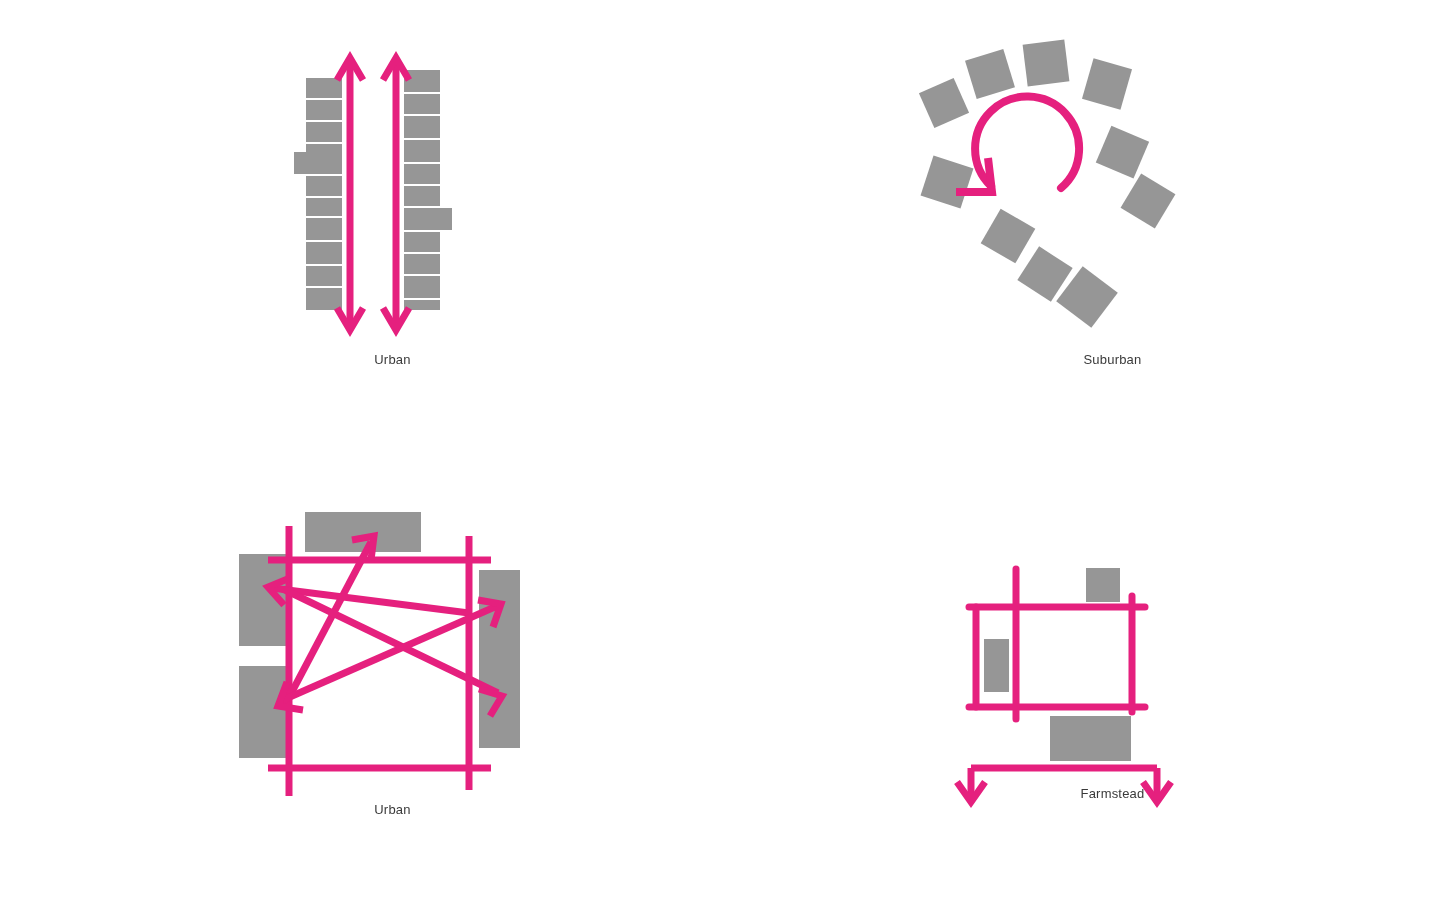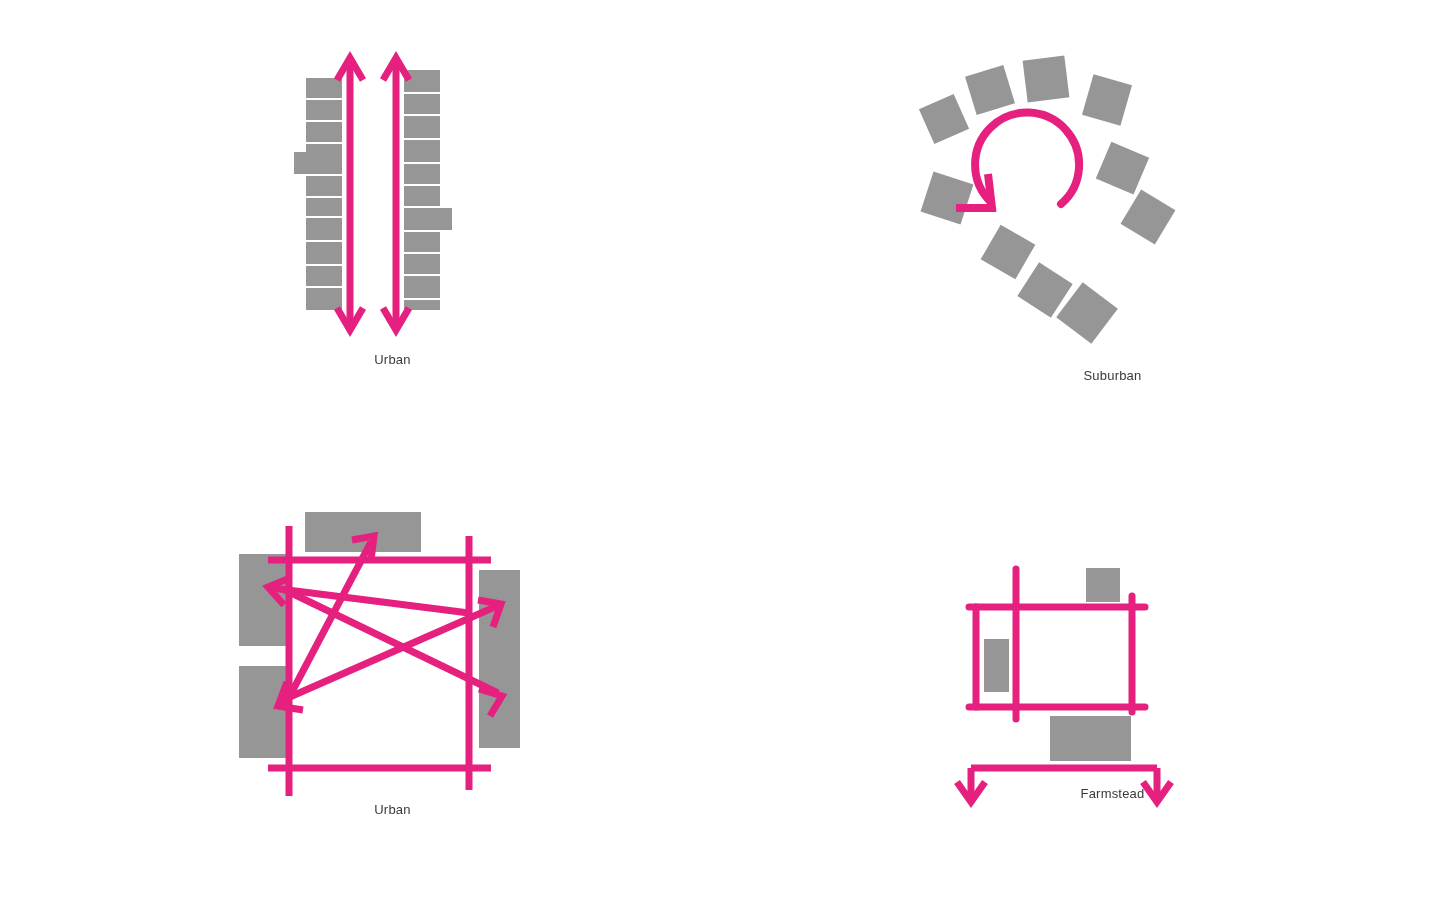--- a/index.html
+++ b/index.html
@@ -81,21 +81,21 @@
       <g stroke="#e5207e" stroke-width="7" fill="none" stroke-linecap="butt" stroke-linejoin="miter">
         <polyline points="337,80 350,58 363,80"></polyline>
         <polyline points="337,308 350,330 363,308"></polyline>
         <polyline points="383,80 396,58 409,80"></polyline>
         <polyline points="383,308 396,330 409,308"></polyline>
       </g>
     </svg>
     <div class="panel-label" style="left:0; top:352px; width:745px;">Urban</div>
   </div>
 
-  <div class="panel" style="left:745px; top:16px; width:695px; height:400px;">
+  <div class="panel" style="left:745px; top:0px; width:695px; height:400px;">
     <svg width="695" height="400" viewBox="0 0 695 400">
 
       <g fill="#969696">
         <rect x="180" y="84" width="38" height="38" transform="rotate(-24 199 103)"></rect>
         <rect x="225" y="54" width="40" height="40" transform="rotate(-17 245 74)"></rect>
         <rect x="280" y="42" width="42" height="42" transform="rotate(-7 301 63)"></rect>
         <rect x="342" y="63" width="40" height="42" transform="rotate(16 362 84)"></rect>
         <rect x="357" y="132" width="41" height="40" transform="rotate(23 377 152)"></rect>
         <rect x="383" y="181" width="40" height="40" transform="rotate(31 403 201)"></rect>
         <rect x="181" y="161" width="42" height="42" transform="rotate(18 202 182)"></rect>

